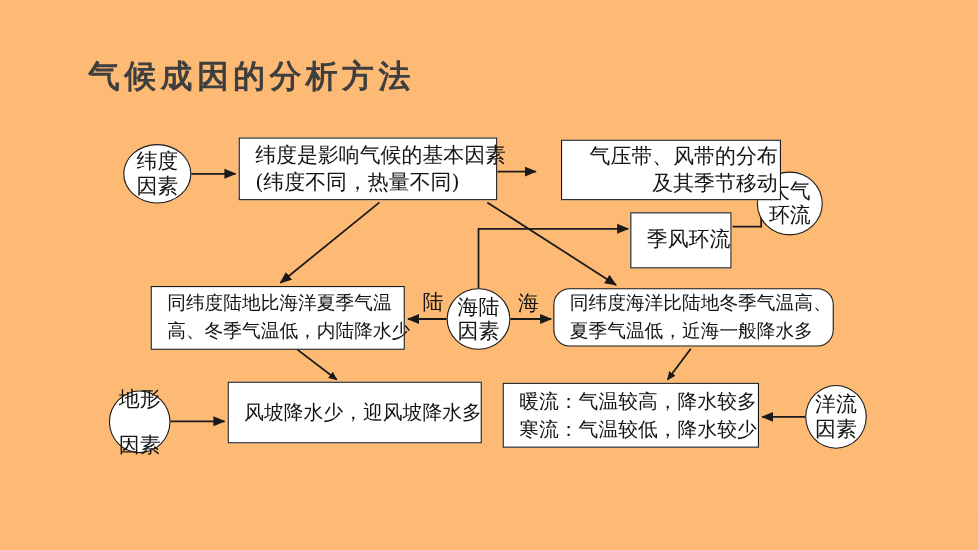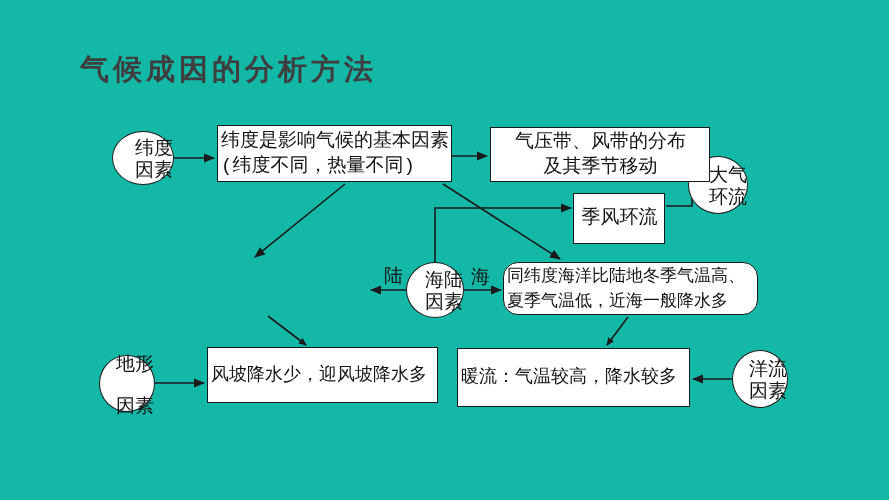--- a/index.html
+++ b/index.html
@@ -1,33 +1,33 @@
 <!DOCTYPE html>
 <html><head>
 <meta charset="utf-8">
 <style>
   html,body{margin:0;padding:0;background:#fff;}
   .canvas{
-    position:relative;width:889px;height:500px;background:#14b8a6;overflow:hidden;
+    position:relative;width:889px;height:500px;background:#fdba74;overflow:hidden;
     font-family:"DejaVu Serif","Liberation Serif",serif;color:#141414;
   }
   .page-title{
     position:absolute;left:80px;top:50px;margin:0;
     font-family:"Liberation Sans","DejaVu Sans",sans-serif;
     font-weight:bold;font-size:29px;letter-spacing:4px;color:#3e3e3e;
   }
   .wires{position:absolute;left:0;top:0;width:889px;height:500px;}
   .node{
     position:absolute;box-sizing:border-box;border:1.6px solid #1a1a1a;background:#fff;
     display:flex;flex-direction:column;justify-content:center;
   }
-  .rect{padding:1px 2px 1px 3px;font-family:Liberation Mono, monospace;}
+  .rect{padding:1px 2px 1px 14px;}
   .rect .l{display:block;white-space:nowrap;line-height:25px;}
   .rect.centered{text-align:center;}
-  .ellipse{border-radius:50%;text-align:right;}
+  .ellipse{border-radius:50%;text-align:center;}
   .ellipse .l{display:block;white-space:nowrap;font-size:19px;line-height:22px;}
   .fs19 .l{font-size:19px;}
   .fs18 .l{font-size:18px;}
   .fs17 .l{font-size:17px;}
   .edge-label{
     position:absolute;font-size:19px;line-height:19px;white-space:nowrap;
   }
 </style>
 </head>
 <body>
@@ -98,39 +98,44 @@
   <div class="node ellipse" style="left:732px;top:350px;width:56px;height:58px;">
     <span class="l">洋流</span>
     <span class="l">因素</span>
   </div>
 
   <div class="node rect fs19" style="left:217px;top:125px;width:235px;height:57px;">
     <span class="l">纬度是影响气候的基本因素</span>
     <span class="l">(纬度不同，热量不同)</span>
   </div>
 
-  <div class="node rect centered fs19" style="left:490px;top:127px;width:220px;height:55px;">
+  <div class="node rect centered fs19" style="left:510px;top:127px;width:200px;height:55px;align-items:flex-end;">
     <span class="l">气压带、风带的分布</span>
     <span class="l">及其季节移动</span>
   </div>
 
   <div class="node rect centered fs19" style="left:573px;top:193px;width:92px;height:51px;">
     <span class="l">季风环流</span>
   </div>
 
+  <div class="node rect fs17" style="left:137px;top:260px;width:231px;height:58px;">
+    <span class="l">同纬度陆地比海洋夏季气温</span>
+    <span class="l">高、冬季气温低，内陆降水少</span>
+  </div>
 
   <div class="node rect fs17" style="left:503px;top:262px;width:255px;height:53px;border-radius:15px;">
     <span class="l">同纬度海洋比陆地冬季气温高、</span>
     <span class="l">夏季气温低，近海一般降水多</span>
   </div>
 
   <div class="node rect fs18" style="left:207px;top:347px;width:231px;height:56px;">
     <span class="l">风坡降水少，迎风坡降水多</span>
   </div>
 
   <div class="node rect fs18" style="left:457px;top:348px;width:233px;height:59px;">
     <span class="l">暖流：气温较高，降水较多</span>
+    <span class="l">寒流：气温较低，降水较少</span>
   </div>
 
   <span class="edge-label" style="left:384px;top:266px;">陆</span>
   <span class="edge-label" style="left:471px;top:267px;">海</span>
 
 </div>
 
 </body></html>

